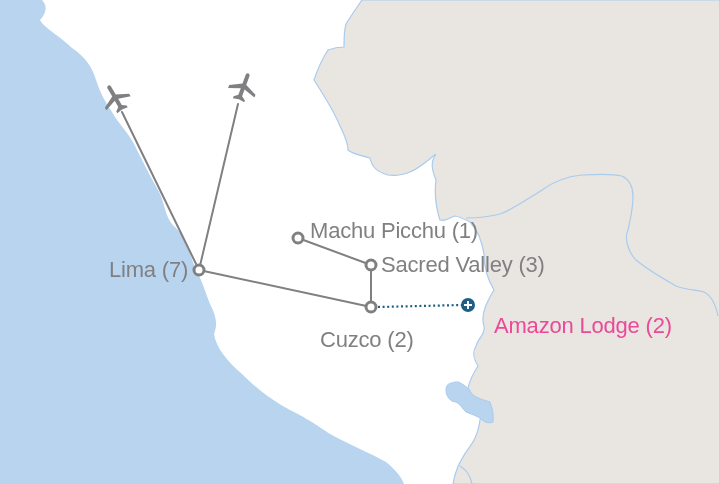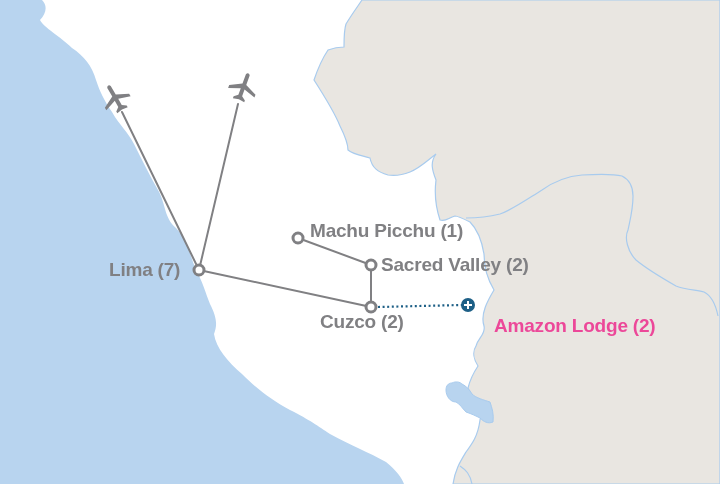--- a/index.html
+++ b/index.html
@@ -2,22 +2,22 @@
 <html><head>
   <meta charset="utf-8">
   <style>
     html, body { margin: 0; padding: 0; }
     body { width: 720px; height: 484px; overflow: hidden; background: #ffffff; }
     .map { position: relative; width: 720px; height: 484px; }
     svg.map-svg { position: absolute; left: 0; top: 0; }
     .label {
       position: absolute;
       font-family: "Liberation Sans", sans-serif;
-      font-weight: bold;
-      font-size: 19px;
+      font-weight: normal;
+      font-size: 22px;
       color: #808083;
       white-space: nowrap;
       line-height: 20px;
       letter-spacing: -0.2px;
     }
     .label.highlight { color: #ec4899; margin-left: 34px; }
   </style>
 </head>
 <body>
 
@@ -58,16 +58,16 @@
     <g transform="translate(116,99) rotate(-30)" fill="#808083">
       <path d="M-2,-14 C-1,-16 1,-16 2,-14 L2,-4 L14,2 L14,5 L2,1 L2,8 L6,11 L6,13 L0,12 L-6,13 L-6,11 L-2,8 L-2,1 L-14,5 L-14,2 L-2,-4 Z"></path>
     </g>
     <g transform="translate(243,88) rotate(20)" fill="#808083">
       <path d="M-2,-14 C-1,-16 1,-16 2,-14 L2,-4 L14,2 L14,5 L2,1 L2,8 L6,11 L6,13 L0,12 L-6,13 L-6,11 L-2,8 L-2,1 L-14,5 L-14,2 L-2,-4 Z"></path>
     </g>
   </svg>
 
   <div class="label" style="left:109px; top:260px;">Lima (7)</div>
   <div class="label" style="left:310px; top:221px;">Machu Picchu (1)</div>
-  <div class="label" style="left:381px; top:255px;">Sacred Valley (2)</div>
-  <div class="label" style="left:320px; top:312px;">Cuzco (2)</div>
+  <div class="label" style="left:381px; top:255px;">Sacred Valley (3)</div>
+  <div class="label" style="left:320px; top:330px;">Cuzco (2)</div>
   <div class="label highlight" style="left:460px; top:316px;">Amazon Lodge (2)</div>
 </div>
 
 </body></html>

